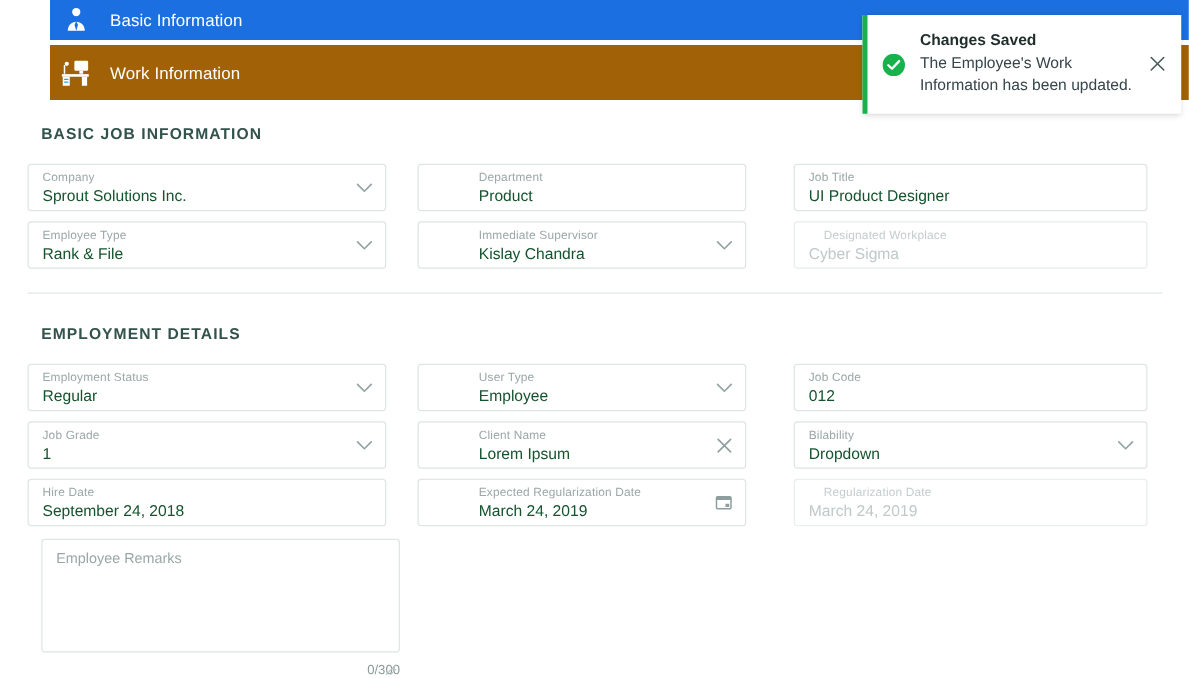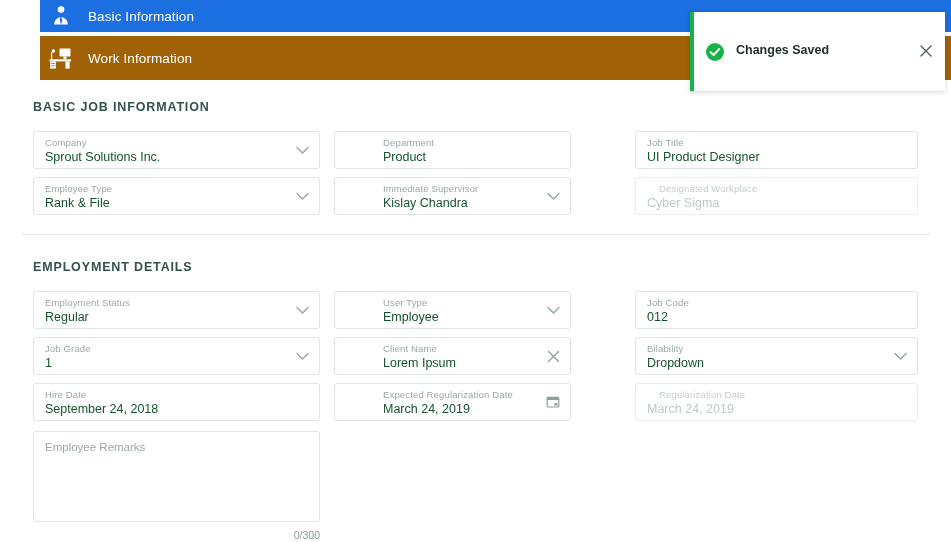--- a/index.html
+++ b/index.html
@@ -64,22 +64,22 @@
   .row { position: absolute; left: 0; width: 951px; height: 38px; }
   .field {
     position: absolute;
     height: 38px;
     border: 1px solid #dfe4e4;
     border-radius: 3px;
     background: #ffffff;
     padding: 4px 10px 0 11px;
     display: block;
   }
-  .field.c1 { left: 33px;  width: 287px; }
-  .field.c2 { left: 334px; width: 237px; padding-left: 48px; }
+  .field.c1 { left: 22px;  width: 287px; }
+  .field.c2 { left: 334px; width: 263px; padding-left: 48px; }
   .field.c3 { left: 635px; width: 283px; }
   .f-label { font-size: 9.5px; color: #9aa7a7; line-height: 13px; letter-spacing: .15px; }
   .f-value { font-size: 12.5px; color: #14532d; line-height: 17px; font-weight: 500; }
   .field.disabled { background: #ffffff; border-color: #e9eded; }
   .field.disabled .f-label { color: #c3cdcd; padding-left: 12px; }
   .field.disabled .f-value { color: #bfc9c9; font-weight: 400; }
   .f-icon {
     position: absolute; right: 10px; top: 50%;
     transform: translateY(-50%);
     width: 14px; height: 14px;
@@ -143,20 +143,21 @@
 
   <div class="toast">
     <span class="toast-check">
       <svg width="18" height="18" viewBox="0 0 18 18">
         <circle cx="9" cy="9" r="9" fill="#17b24b"></circle>
         <path d="M4.6 9.2 L7.6 12 L13.3 5.9" stroke="#fff" stroke-width="1.9" fill="none" stroke-linecap="round" stroke-linejoin="round"></path>
       </svg>
     </span>
     <div class="toast-body">
       <div class="toast-title">Changes Saved</div>
+      <div class="toast-text">The Employee's Work Information has been updated.</div>
     </div>
     <span class="toast-close">
       <svg width="14" height="14" viewBox="0 0 14 14">
         <path d="M2 2 L12 12 M12 2 L2 12" stroke="#4b5a5a" stroke-width="1.3" stroke-linecap="round"></path>
       </svg>
     </span>
   </div>
 
   <div class="section" style="top:100px">
     <div class="section-title">BASIC JOB INFORMATION</div>

